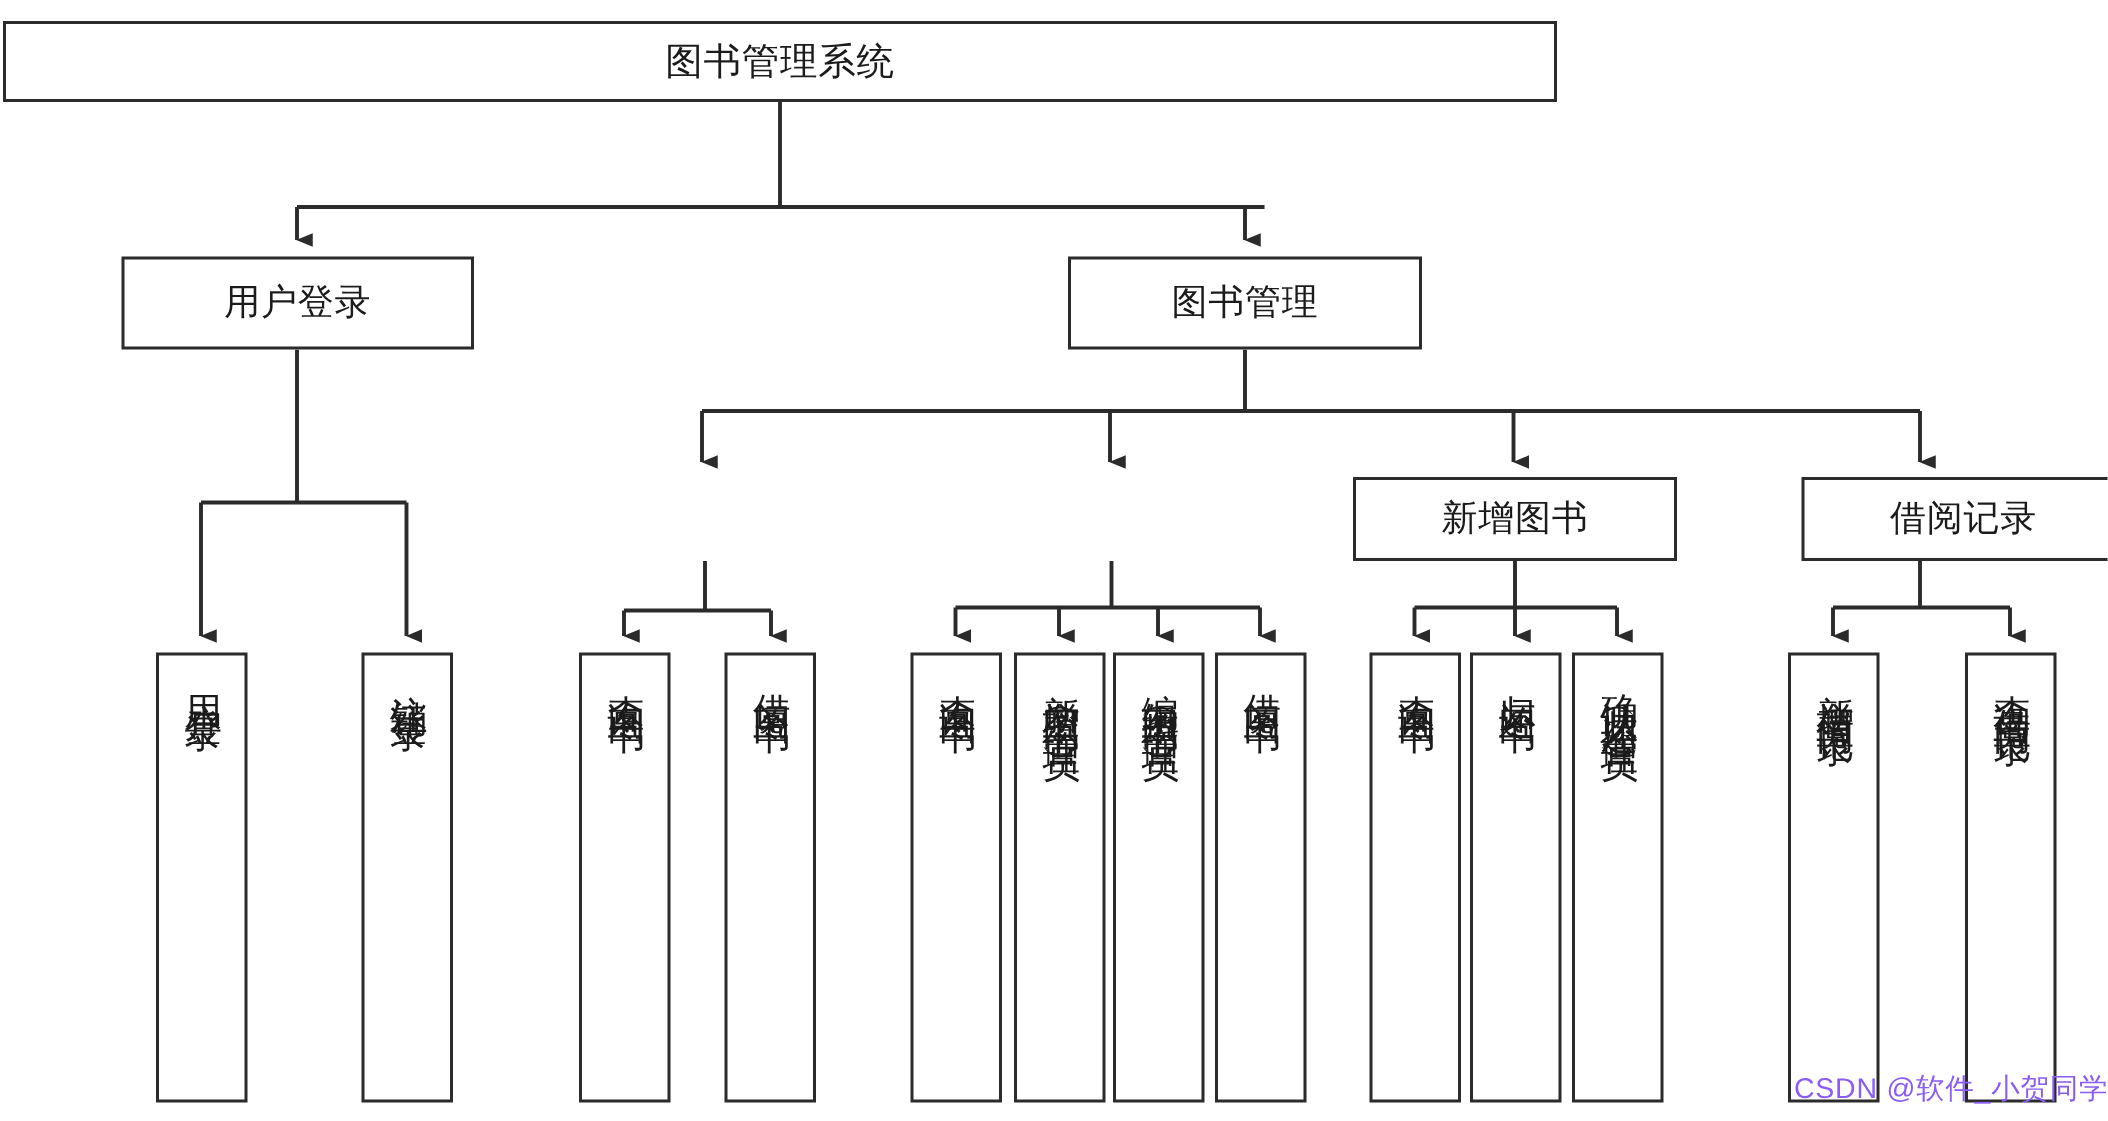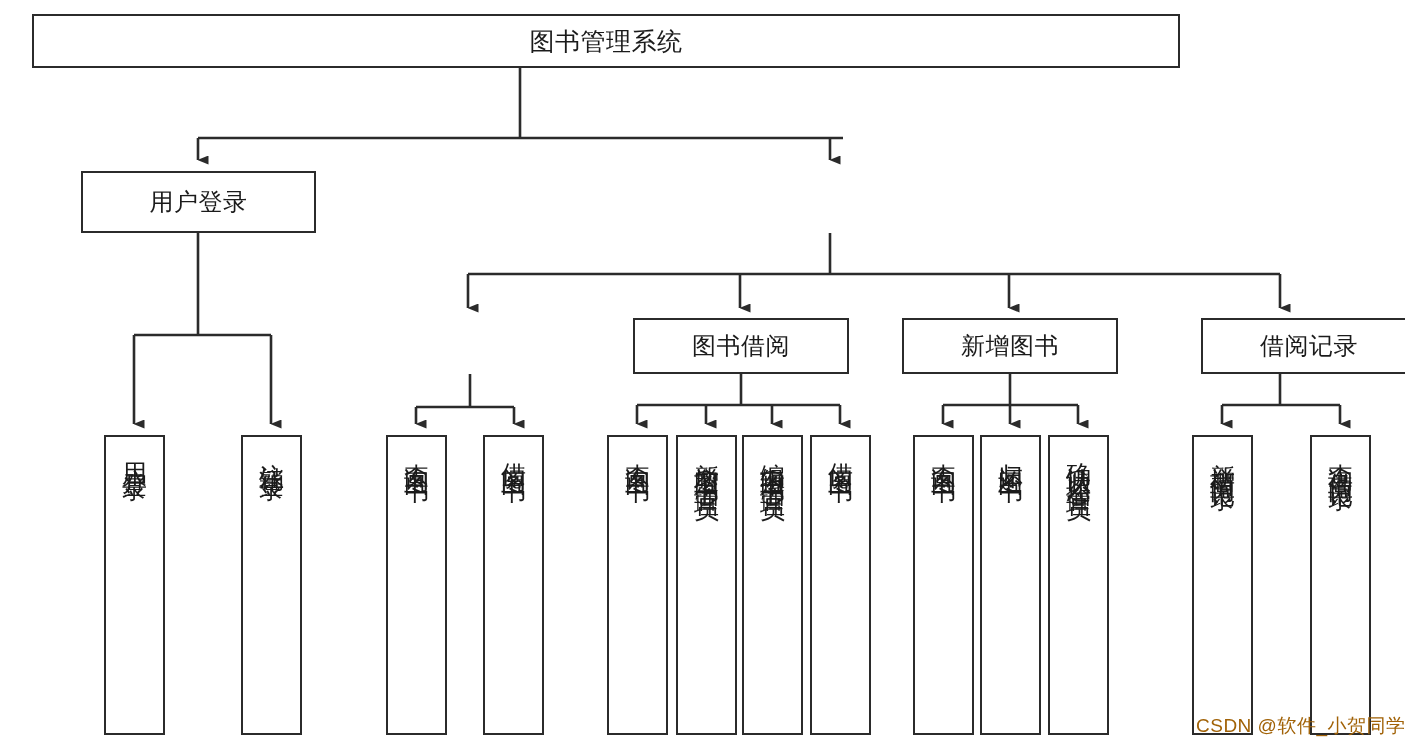--- a/index.html
+++ b/index.html
@@ -57,21 +57,21 @@
   .node.vertical .node-label {
     writing-mode: vertical-rl;
     text-orientation: upright;
     font-size: 25px;
     letter-spacing: 5px;
     line-height: 1;
     white-space: nowrap;
   }
   .watermark {
     position: absolute;
-    color: #a16207;
+    color: #8b5cf6;
     font-size: 19px;
     white-space: nowrap;
     letter-spacing: 0.5px;
   }
 </style>
 </head>
 <body>
 
 <div id="diagram-root">
 
@@ -121,31 +121,31 @@
       <path d="M 1010,405 L 1010,424" marker-end="url(#arrowhead)"></path>
       <path d="M 1078,405 L 1078,424" marker-end="url(#arrowhead)"></path>
 
       <path d="M 1280,374 L 1280,405"></path>
       <path d="M 1222,405 L 1340,405"></path>
       <path d="M 1222,405 L 1222,424" marker-end="url(#arrowhead)"></path>
       <path d="M 1340,405 L 1340,424" marker-end="url(#arrowhead)"></path>
     </g>
   </svg>
 
-  <div class="node horizontal root" style="left:32px; top:14px; width:1148px; height:54px;justify-content:center;">
+  <div class="node horizontal root" style="left:2px; top:14px; width:1036px; height:54px;justify-content:center;">
     <span class="node-label">图书管理系统</span>
   </div>
 
   <div class="node horizontal" style="left:81px; top:171px; width:235px; height:62px;">
     <span class="node-label">用户登录</span>
   </div>
+  <div class="node horizontal" style="left:712px; top:171px; width:236px; height:62px;">
+    <span class="node-label">图书管理</span>
+  </div>
 
-  <div class="node horizontal" style="left:633px; top:318px; width:216px; height:56px;">
-    <span class="node-label">图书借阅</span>
-  </div>
   <div class="node horizontal" style="left:902px; top:318px; width:216px; height:56px;">
     <span class="node-label">新增图书</span>
   </div>
   <div class="node horizontal" style="left:1172px; top:318px; width:216px; height:56px;margin-left:29px;">
     <span class="node-label">借阅记录</span>
   </div>
 
   <div class="node vertical" style="left:104px; top:435px; width:61px; height:300px;">
     <span class="node-label">用户登录</span>
   </div>

